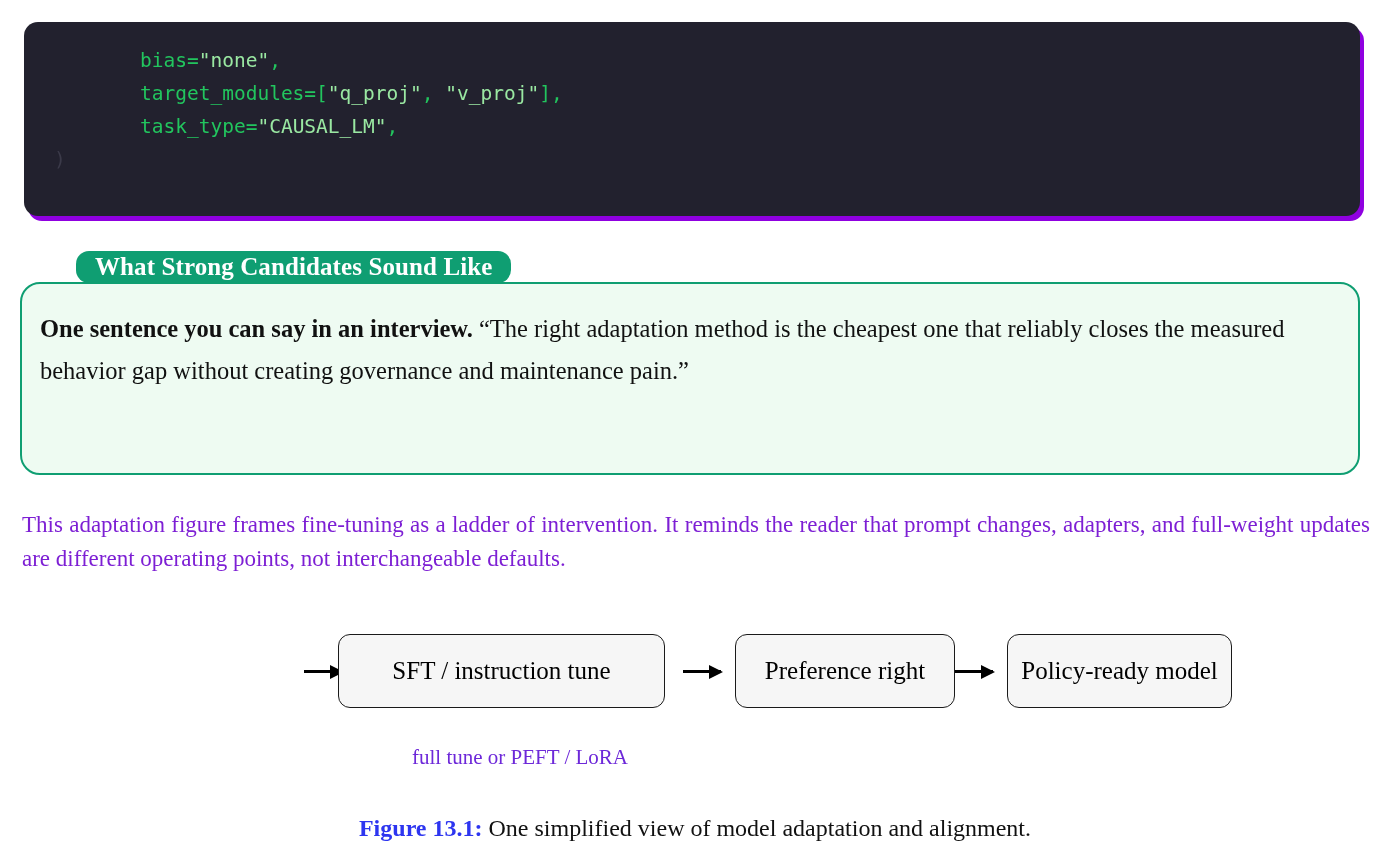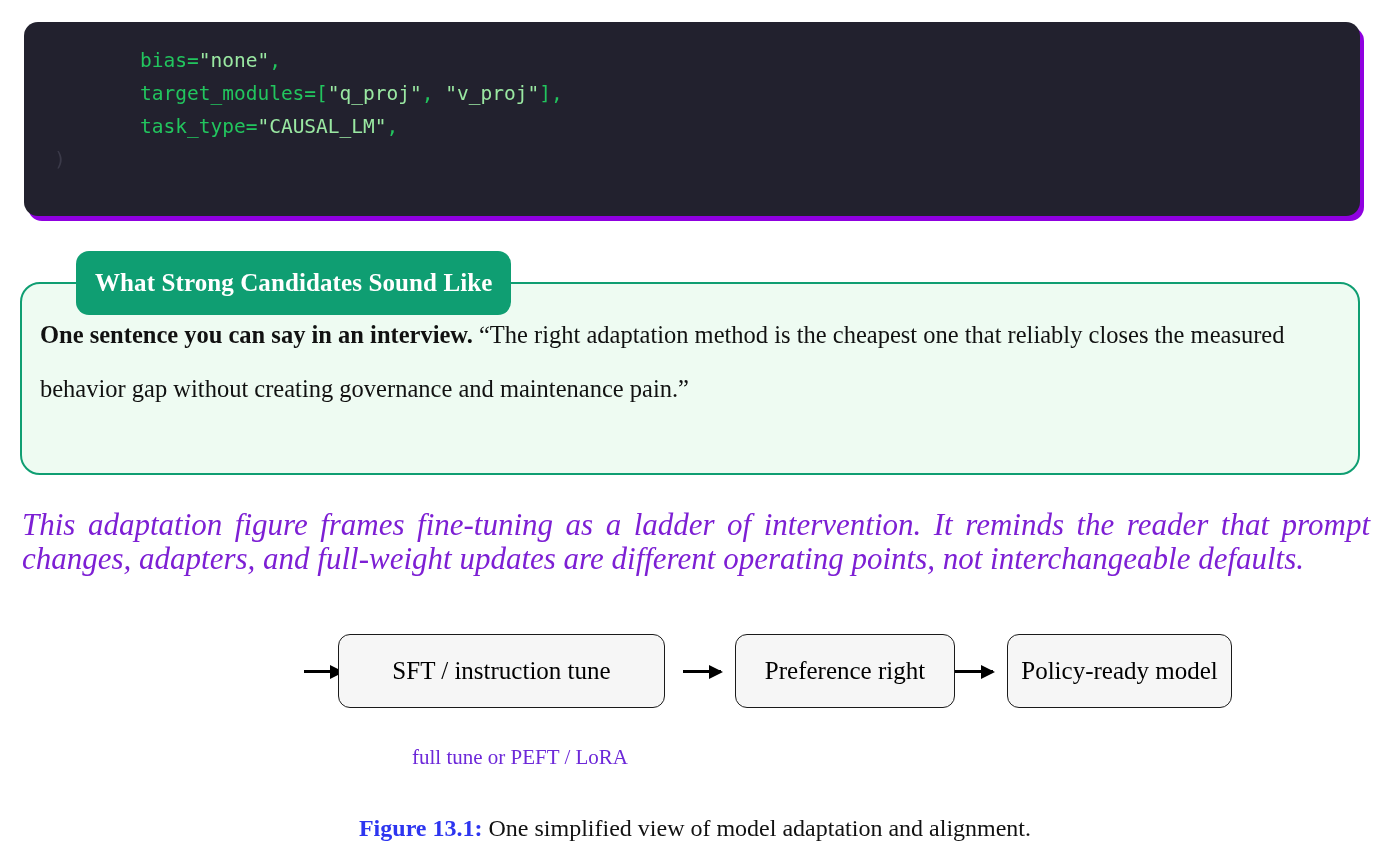--- a/index.html
+++ b/index.html
@@ -52,21 +52,21 @@
     height: 193px;
     background: #eefbf2;
     border: 2.5px solid #0f9e72;
     border-radius: 20px;
     box-sizing: border-box;
   }
   #callout-tab {
     position: absolute;
     left: 76px;
     top: 251px;
-    height: 64px;
+    height: 32px;
     background: #0f9e72;
     border-radius: 13px;
     display: flex;
     align-items: center;
     padding: 0 19px;
     box-sizing: border-box;
     z-index: 5;
   }
   #callout-tab-label {
     color: #ffffff;
@@ -75,34 +75,33 @@
     font-family: "Liberation Serif", serif;
     letter-spacing: 0.1px;
     white-space: nowrap;
   }
   #callout-body {
     position: absolute;
     left: 40px;
     top: 308px;
     width: 1300px;
     font-size: 24.5px;
-    line-height: 54px;
+    line-height: 42px;
     color: #111111;
   }
   #callout-lead { font-weight: bold; }
 
   
   #figure-note {
     position: absolute;
     left: 22px;
     top: 508px;
     width: 1348px;
     color: #7d1fd4;
-    font-style: italic;
-    font-size: 31px;
+    font-size: 23px;
     line-height: 34px;
     text-align: justify;
   }
 
   
   #diagram {
     position: absolute;
     left: 0;
     top: 628px;
     width: 1390px;

